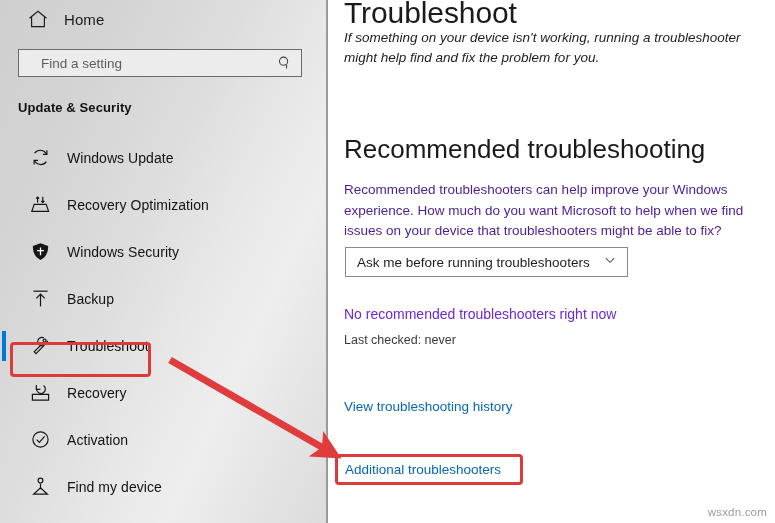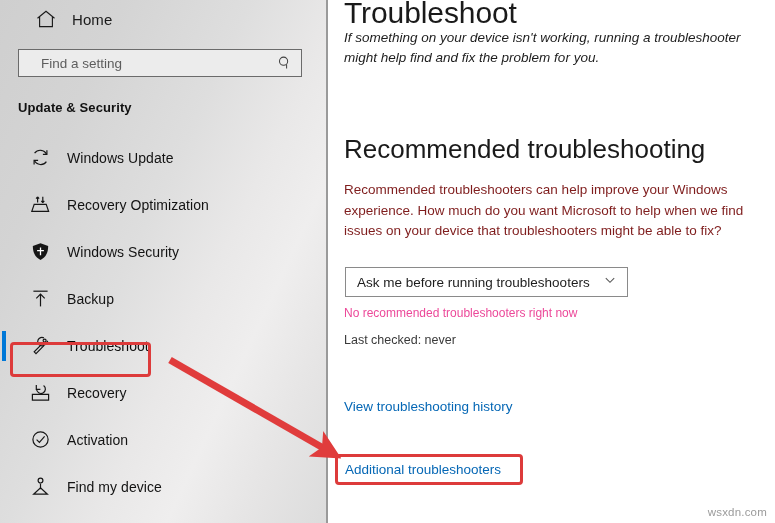--- a/index.html
+++ b/index.html
@@ -24,21 +24,21 @@
     height: 523px;
     background: linear-gradient(115deg, #cfcfcf 0%, #d4d4d4 22%, #dedede 44%, #e9e8e8 60%, #efeeee 72%, #e6e5e5 85%, #dcdcdc 100%);
     border-right: 2px solid #9a9a9a;
     box-sizing: border-box;
     overflow: hidden;
   }
 
   
   #home-row {
     position: absolute;
-    left: 16px; top: 0;
+    left: 8px; top: 0;
     width: 310px;
     height: 38px;
     display: flex;
     align-items: center;
     padding-left: 19px;
     box-sizing: border-box;
     cursor: default;
   }
   #home-row .ic { width: 22px; height: 22px; display:block; }
   #home-row .lbl {
@@ -153,49 +153,48 @@
     font-size: 26px;
     font-weight: normal;
     color: #1a1a1a;
   }
   #rec-body {
     position: absolute;
     left: 14px; top: 180px;
     width: 415px;
     font-size: 13.5px;
     line-height: 20.5px;
-    color: #7f1d1d;
+    color: #4c1d95;
   }
 
   
   #dropdown {
     position: absolute;
     left: 15px; top: 247px;
     width: 283px; height: 30px;
     border: 1px solid #8a8a8a;
     background: #ffffff;
     box-sizing: border-box;
     display: flex;
     align-items: center;
     justify-content: space-between;
     padding: 0 10px 0 11px;
     cursor: default;
-    margin-top: 20px;
   }
   #dropdown .dd-val {
     font-size: 13.5px;
     color: #1d1d1d;
     white-space: nowrap;
   }
 
   #no-rec {
     position: absolute;
     left: 14px; top: 306px;
-    font-size: 12px;
-    color: #ec4899;
+    font-size: 14px;
+    color: #6d28d9;
   }
   #last-checked {
     position: absolute;
     left: 14px; top: 333px;
     font-size: 12.5px;
     color: #3a3a3a;
   }
   #history-link {
     position: absolute;
     left: 14px; top: 399px;

